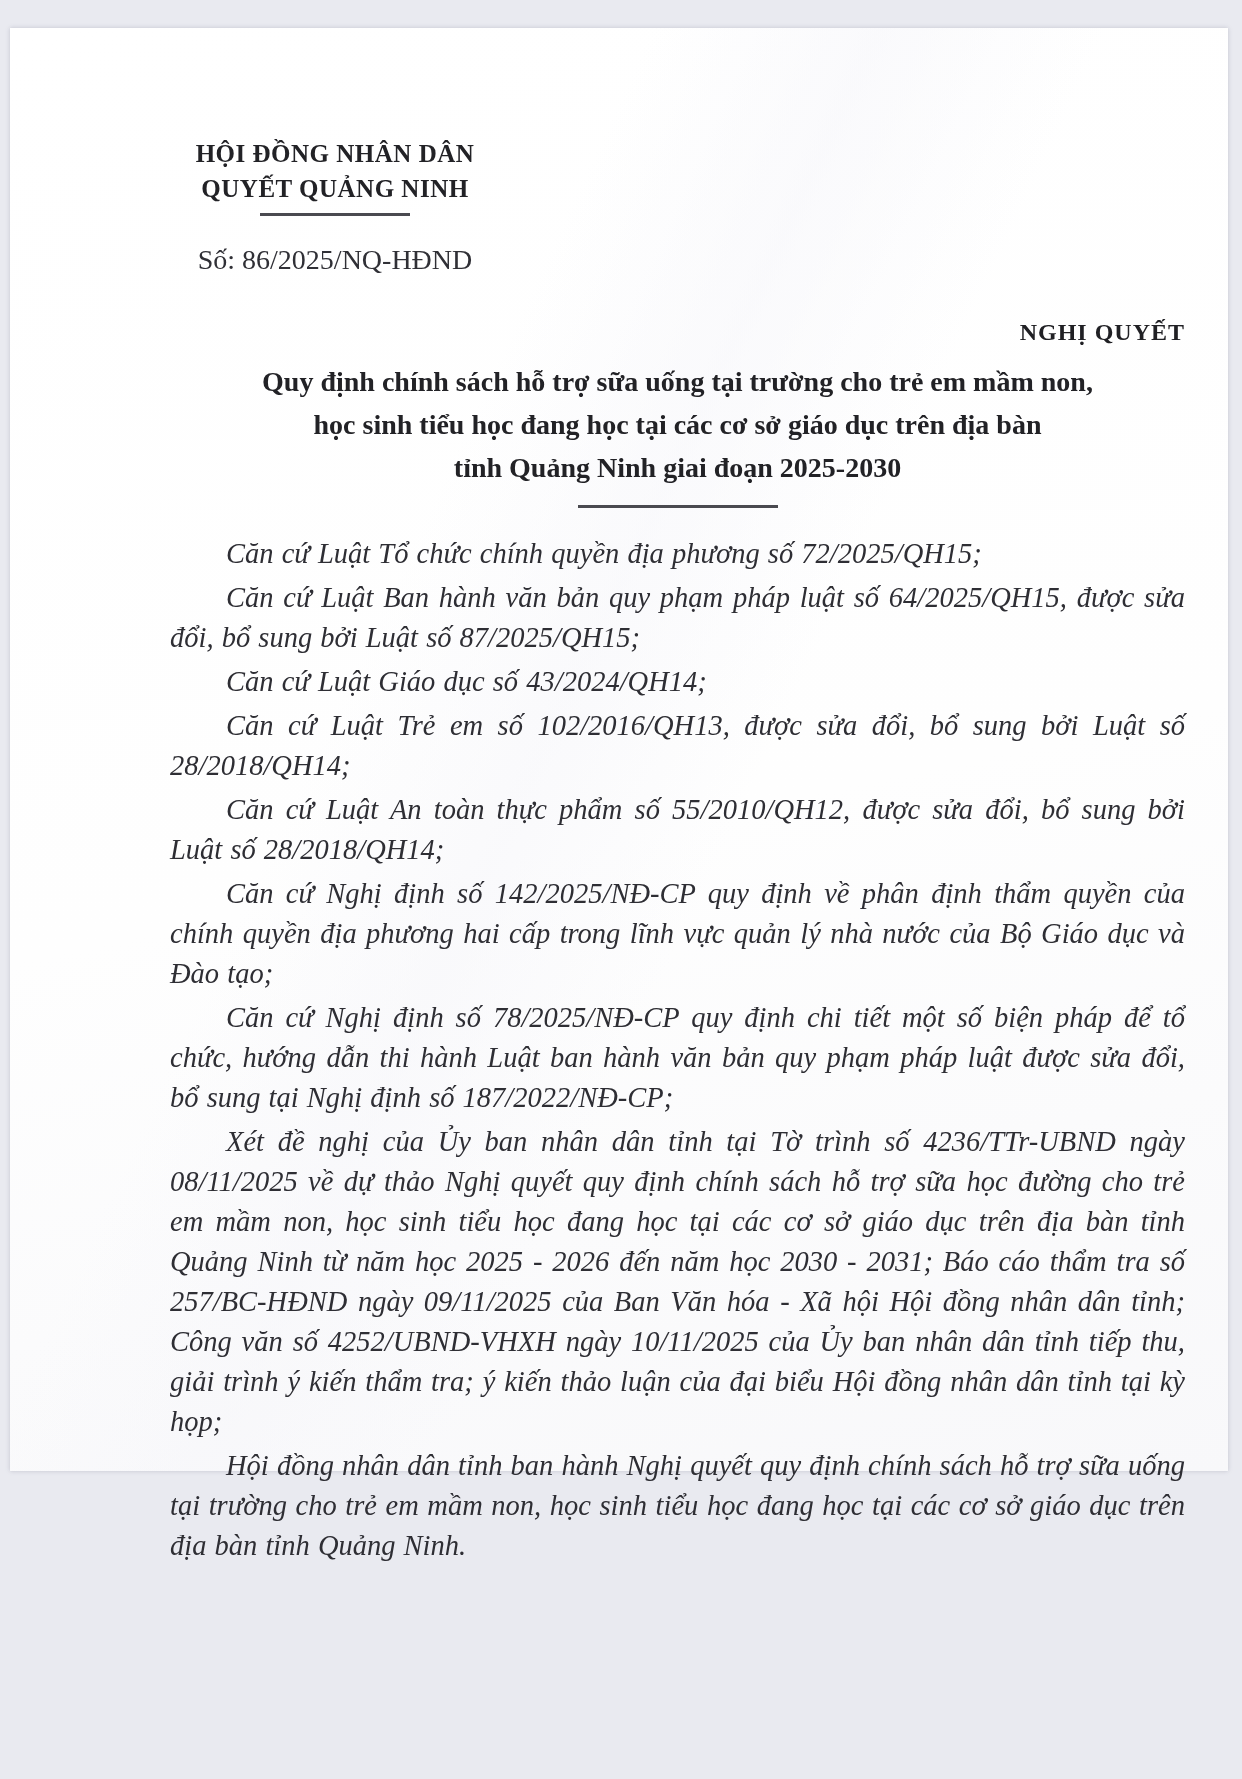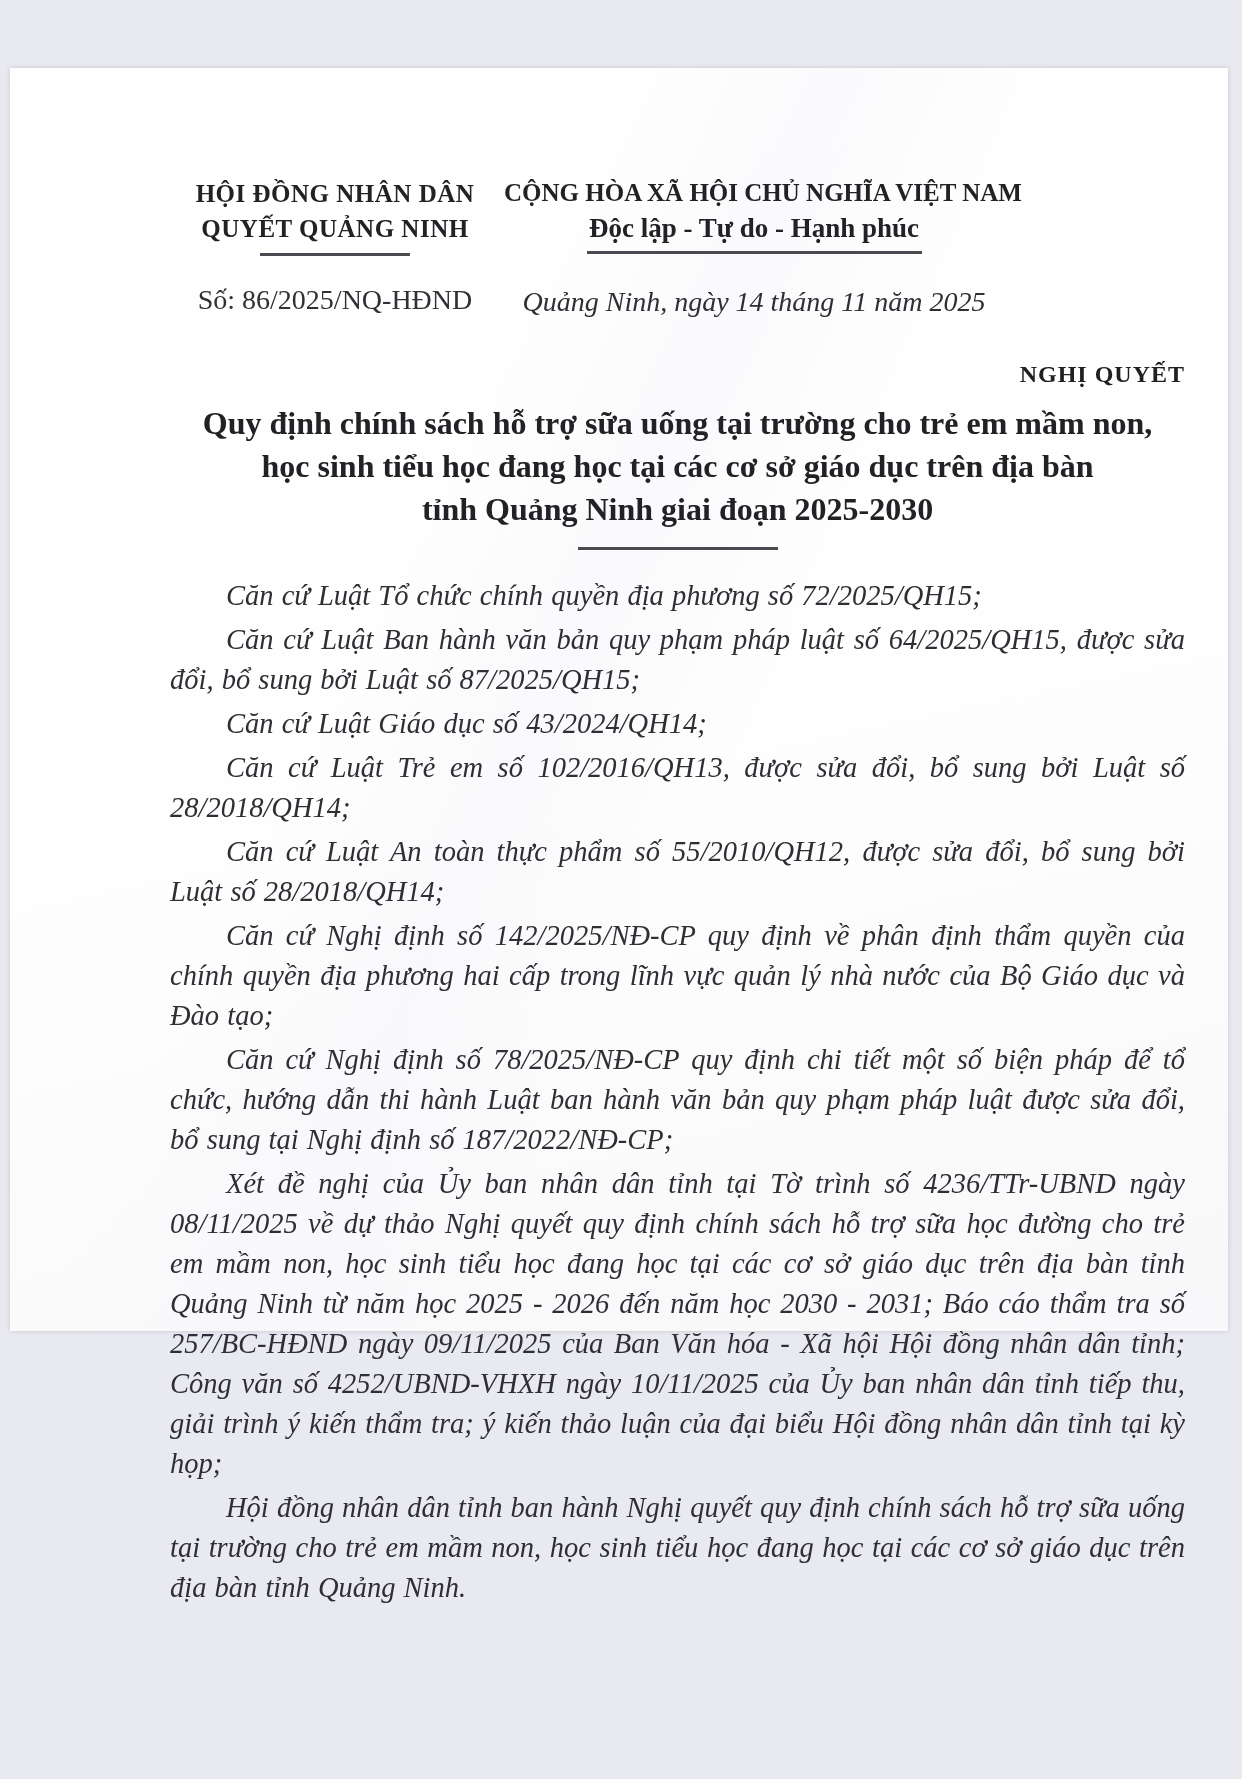--- a/index.html
+++ b/index.html
@@ -9,27 +9,26 @@
     height: 1779px;
     overflow: hidden;
     background: #e9eaf0;
     font-family: "Liberation Serif", "DejaVu Serif", serif;
   }
   .page {
     position: absolute;
     left: 10px;
     top: 28px;
     width: 1218px;
-    height: 1263px;
+    height: 1443px;
     background:
       linear-gradient(115deg, rgba(255,255,255,0) 34%, rgba(246,246,250,.55) 46%, rgba(255,255,255,0) 58%),
       linear-gradient(168deg, #ffffff 0%, #fefefe 55%, #f8f8fa 100%);
     box-shadow: 0 0 4px rgba(120,120,140,.35);
     color: #2c2c31;
-    margin-top: 40px;
   }
   .content {
     position: absolute;
     left: 160px;
     right: 43px;
     top: 108px;
   }
   
   .header { display: flex; align-items: flex-start; }
   .header-left {
@@ -90,21 +89,21 @@
     font-weight: bold;
     font-size: 24px;
     line-height: 44px;
     letter-spacing: 1px;
     color: #202024;
     text-align: right;
   }
   .doc-subtitle { margin-top: 6px; }
   .doc-subtitle .subtitle-line {
     font-weight: bold;
-    font-size: 32px;
+    font-size: 28px;
     line-height: 43px;
     color: #222226;
   }
   .rule-title { width: 200px; margin: 16px auto 0 auto; border-bottom-width: 3px; }
   
   .body-block { margin-top: 26px; }
   .body-block p {
     margin: 0 0 4px 0;
     font-style: italic;
     font-size: 28.5px;
@@ -121,26 +120,20 @@
 <div class="page">
   <div class="content">
 
     <div class="header">
       <div class="header-left">
         <div class="org-line">HỘI ĐỒNG NHÂN DÂN</div>
         <div class="org-line">QUYẾT QUẢNG NINH</div>
         <div class="rule rule-left"></div>
         <div class="doc-number">Số: 86/2025/NQ-HĐND</div>
       </div>
-      <div class="header-right">
-        <div class="national-line1">CỘNG HÒA XÃ HỘI CHỦ NGHĨA VIỆT NAM</div>
-        <div class="national-line2">Độc lập - Tự do - Hạnh phúc</div>
-        <div class="rule rule-right"></div>
-        <div class="dateline">Quảng Ninh, ngày 14 tháng 11 năm 2025</div>
-      </div>
     </div>
 
     <div class="title-block">
       <div class="doc-type">NGHỊ QUYẾT</div>
       <div class="doc-subtitle">
           <div class="subtitle-line">Quy định chính sách hỗ trợ sữa uống tại trường cho trẻ em mầm non,</div>
           <div class="subtitle-line">học sinh tiểu học đang học tại các cơ sở giáo dục trên địa bàn</div>
           <div class="subtitle-line">tỉnh Quảng Ninh giai đoạn 2025-2030</div>
         </div>
       <div class="rule rule-title"></div>

